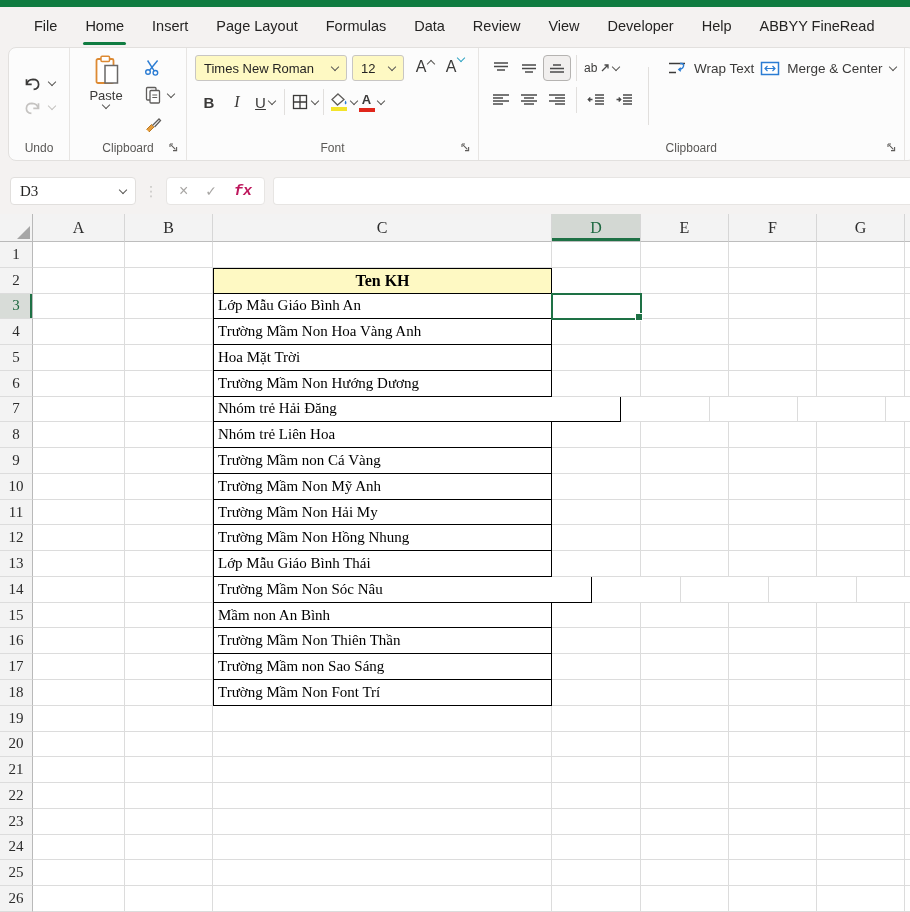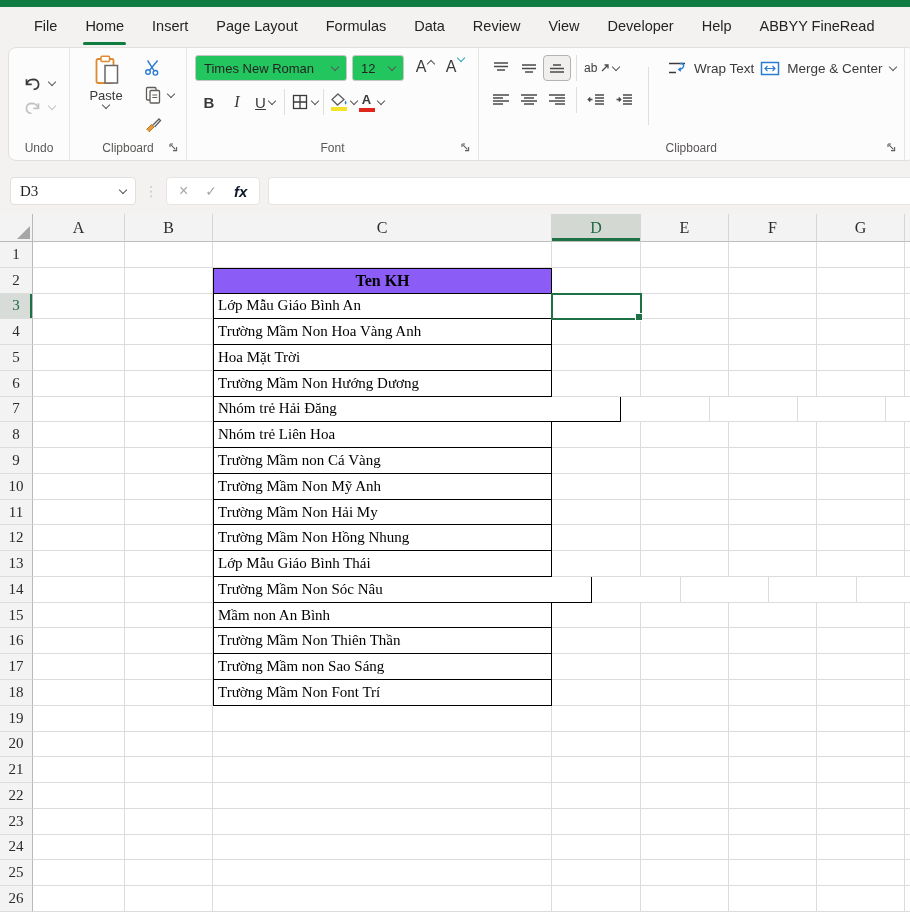--- a/index.html
+++ b/index.html
@@ -28,21 +28,21 @@
 
   .g-undo .rbody { flex-direction:column; align-items:center; justify-content:center; gap:8px; padding-left:14px; padding-right:14px; }
   .stackbtn { display:flex; align-items:center; gap:7px; }
 
   .pastebtn { display:flex; flex-direction:column; align-items:center; gap:2px; width:56px; font-size:13px; color:#3B3A39; }
   .clipcol { display:flex; flex-direction:column; gap:4px; margin-left:6px; }
   .sbtn { height:24px; display:flex; align-items:center; gap:6px; padding:0 4px; }
 
   .g-font .rbody, .g-num .rbody { flex-direction:column; align-items:flex-start; gap:8px; }
   .frow { display:flex; align-items:center; }
-  .select { height:26px; background:#22c55e; border:1px solid #C8C6C4; border-radius:3px; display:flex; align-items:center; justify-content:space-between; padding:0 8px; font-size:13px; color:#252423; }
+  .select { height:26px; background:#fef9c3; border:1px solid #C8C6C4; border-radius:3px; display:flex; align-items:center; justify-content:space-between; padding:0 8px; font-size:13px; color:#252423; }
   .sel-fontname { width:152px; }
   .sel-fontsize { width:52px; margin-left:5px; }
   .abtn { width:30px; height:26px; display:flex; align-items:flex-start; justify-content:center; gap:2px; padding-top:3px; font-size:16px; color:#3B3A39; }
   .ibtn { min-width:28px; height:26px; display:flex; align-items:center; justify-content:center; gap:3px; color:#3B3A39; }
   .b-label { font-weight:bold; font-size:15px; }
   .i-label { font-style:italic; font-family:"Liberation Serif",serif; font-size:16px; }
   .u-label { text-decoration:underline; font-size:15px; }
   .swcol { display:flex; flex-direction:column; align-items:center; gap:1px; }
   .swatch { width:16px; height:4px; }
   .a-glyph { font-size:13px; font-weight:600; color:#3B3A39; }
@@ -57,35 +57,35 @@
 
   .dollar { font-family:"Liberation Serif",serif; font-size:17px; color:#3B3A39; display:flex; align-items:center; gap:8px; padding-left:6px; }
 
   
   .fbar { height:46px; background:#F4F2F1; display:flex; align-items:center; padding-left:10px; gap:8px; }
   .namebox { width:126px; height:28px; background:#fff; border:1px solid #E1DFDD; border-radius:4px; display:flex; align-items:center; justify-content:space-between; padding:0 9px; font-size:15px; }
   .grip { color:#C6C4C2; font-size:14px; }
   .fxbox { height:28px; background:#fff; border:1px solid #E7E5E3; border-radius:4px; display:flex; align-items:center; gap:17px; padding:0 12px; }
   .fx-x { color:#A8A6A4; font-size:16px; }
   .fx-ck { color:#A8A6A4; font-size:14px; }
-  .fx-fx { font-family:Liberation Sans, sans-serif; font-style:italic; font-weight:600; font-size:15px; color:#0f172a;text-align:center; }
+  .fx-fx { font-family:Liberation Mono, monospace; font-style:italic; font-weight:600; font-size:15px; color:#be185d;text-align:center; }
   .finput { flex:1; height:28px; background:#fff; border:1px solid #E7E5E3; border-radius:4px 0 0 4px; border-right:none; font-size:14px; padding:0 8px; font-family:"Liberation Serif",serif; }
 
   
   .grid { height:698px; background:#fff; font-family:"Liberation Serif","DejaVu Serif",serif; }
   .colheads { display:flex; height:28px; }
   .corner { width:33px; flex:none; background:#F3F3F3; border-right:1px solid #B9B9B9; border-bottom:1px solid #B9B9B9; position:relative; }
   .corner::after { content:''; position:absolute; right:2px; bottom:2px; width:0; height:0; border-left:13px solid transparent; border-bottom:13px solid #A6A6A6; }
   .colhead { height:28px; display:flex; align-items:center; justify-content:center; font-size:16px; color:#2b2b2b; background:#F3F3F3; border-right:1px solid #D6D6D6; border-bottom:1px solid #BDBDBD; overflow:hidden; flex:none; }
   .colhead.sel { background:#D3D8D3; color:#1D6840; box-shadow:inset 0 -3px 0 #1E7145; }
   .grow { display:flex; height:25.77px; }
   .rowhead { width:33px; flex:none; display:flex; align-items:center; justify-content:center; font-size:15px; color:#2b2b2b; background:#F3F3F3; border-right:1px solid #B9B9B9; border-bottom:1px solid #DCDCDC; }
   .rowhead.sel { background:#D8DCD8; color:#1D6840; box-shadow:inset -2px 0 0 #1E7145; }
   .cell { flex:none; border-right:1px solid #DCDCDC; border-bottom:1px solid #DCDCDC; display:flex; align-items:center; padding:0 4px; font-size:15px; color:#000; white-space:nowrap; overflow:hidden; background:#fff; }
-  .cell.thead { background:#8b5cf6; border:1px solid #000; justify-content:center; font-weight:bold; font-size:16px; }
+  .cell.thead { background:#fef9c3; border:1px solid #000; justify-content:center; font-weight:bold; font-size:16px; }
   .cell.tcell { border:1px solid #000; border-top:none; }
   .cell.selcell { outline:2px solid #1E7145; outline-offset:-1px; position:relative; z-index:4; overflow:visible; }
   .cell.selcell::after { content:''; position:absolute; right:-3px; bottom:-3px; width:6px; height:6px; background:#1E7145; border:1px solid #fff; z-index:5; }
 </style>
 </head>
 <body>
 
 <div class="top-strip"></div>
 
 <div class="menubar">

